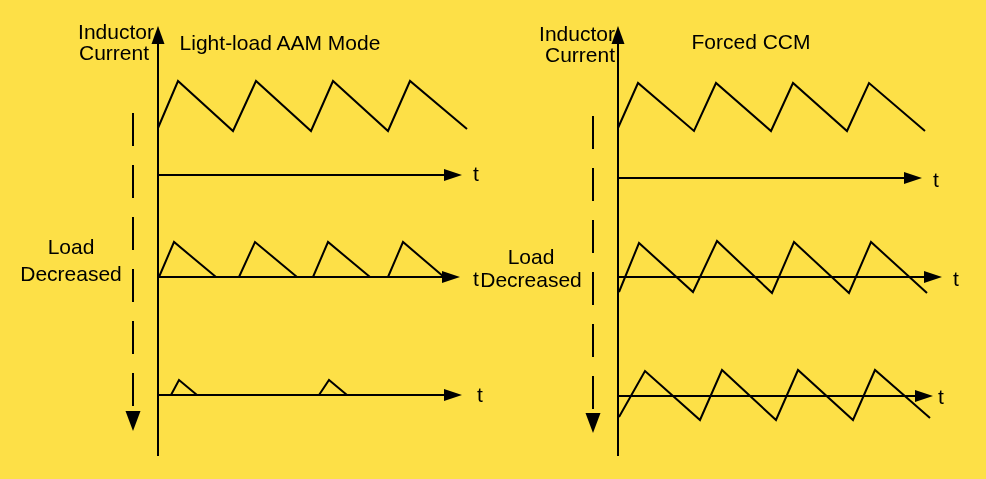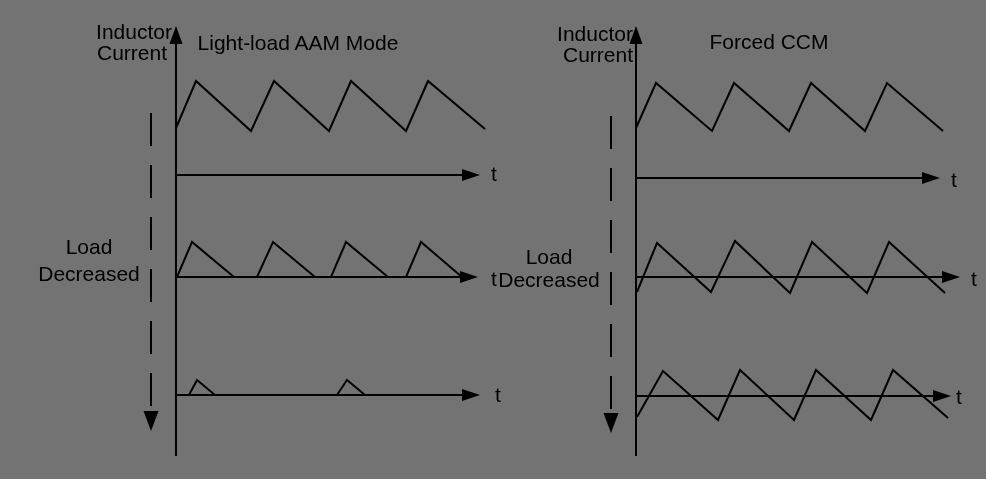--- a/index.html
+++ b/index.html
@@ -1,23 +1,22 @@
 <!DOCTYPE html>
 <html><head>
 <meta charset="utf-8">
 <style>
   * { margin: 0; padding: 0; box-sizing: border-box; }
   html, body { background: #ffffff; }
   .figure-canvas {
     position: relative;
     width: 986px;
     height: 479px;
-    background: #737373;
+    background: #fde047;
     overflow: hidden;
-    padding-left: 18px;
   }
   svg { display: block; }
   .dlabel {
     font-family: "Liberation Sans", sans-serif;
     font-size: 21px;
     fill: #000000;
   }
 </style>
 </head>
 <body>

